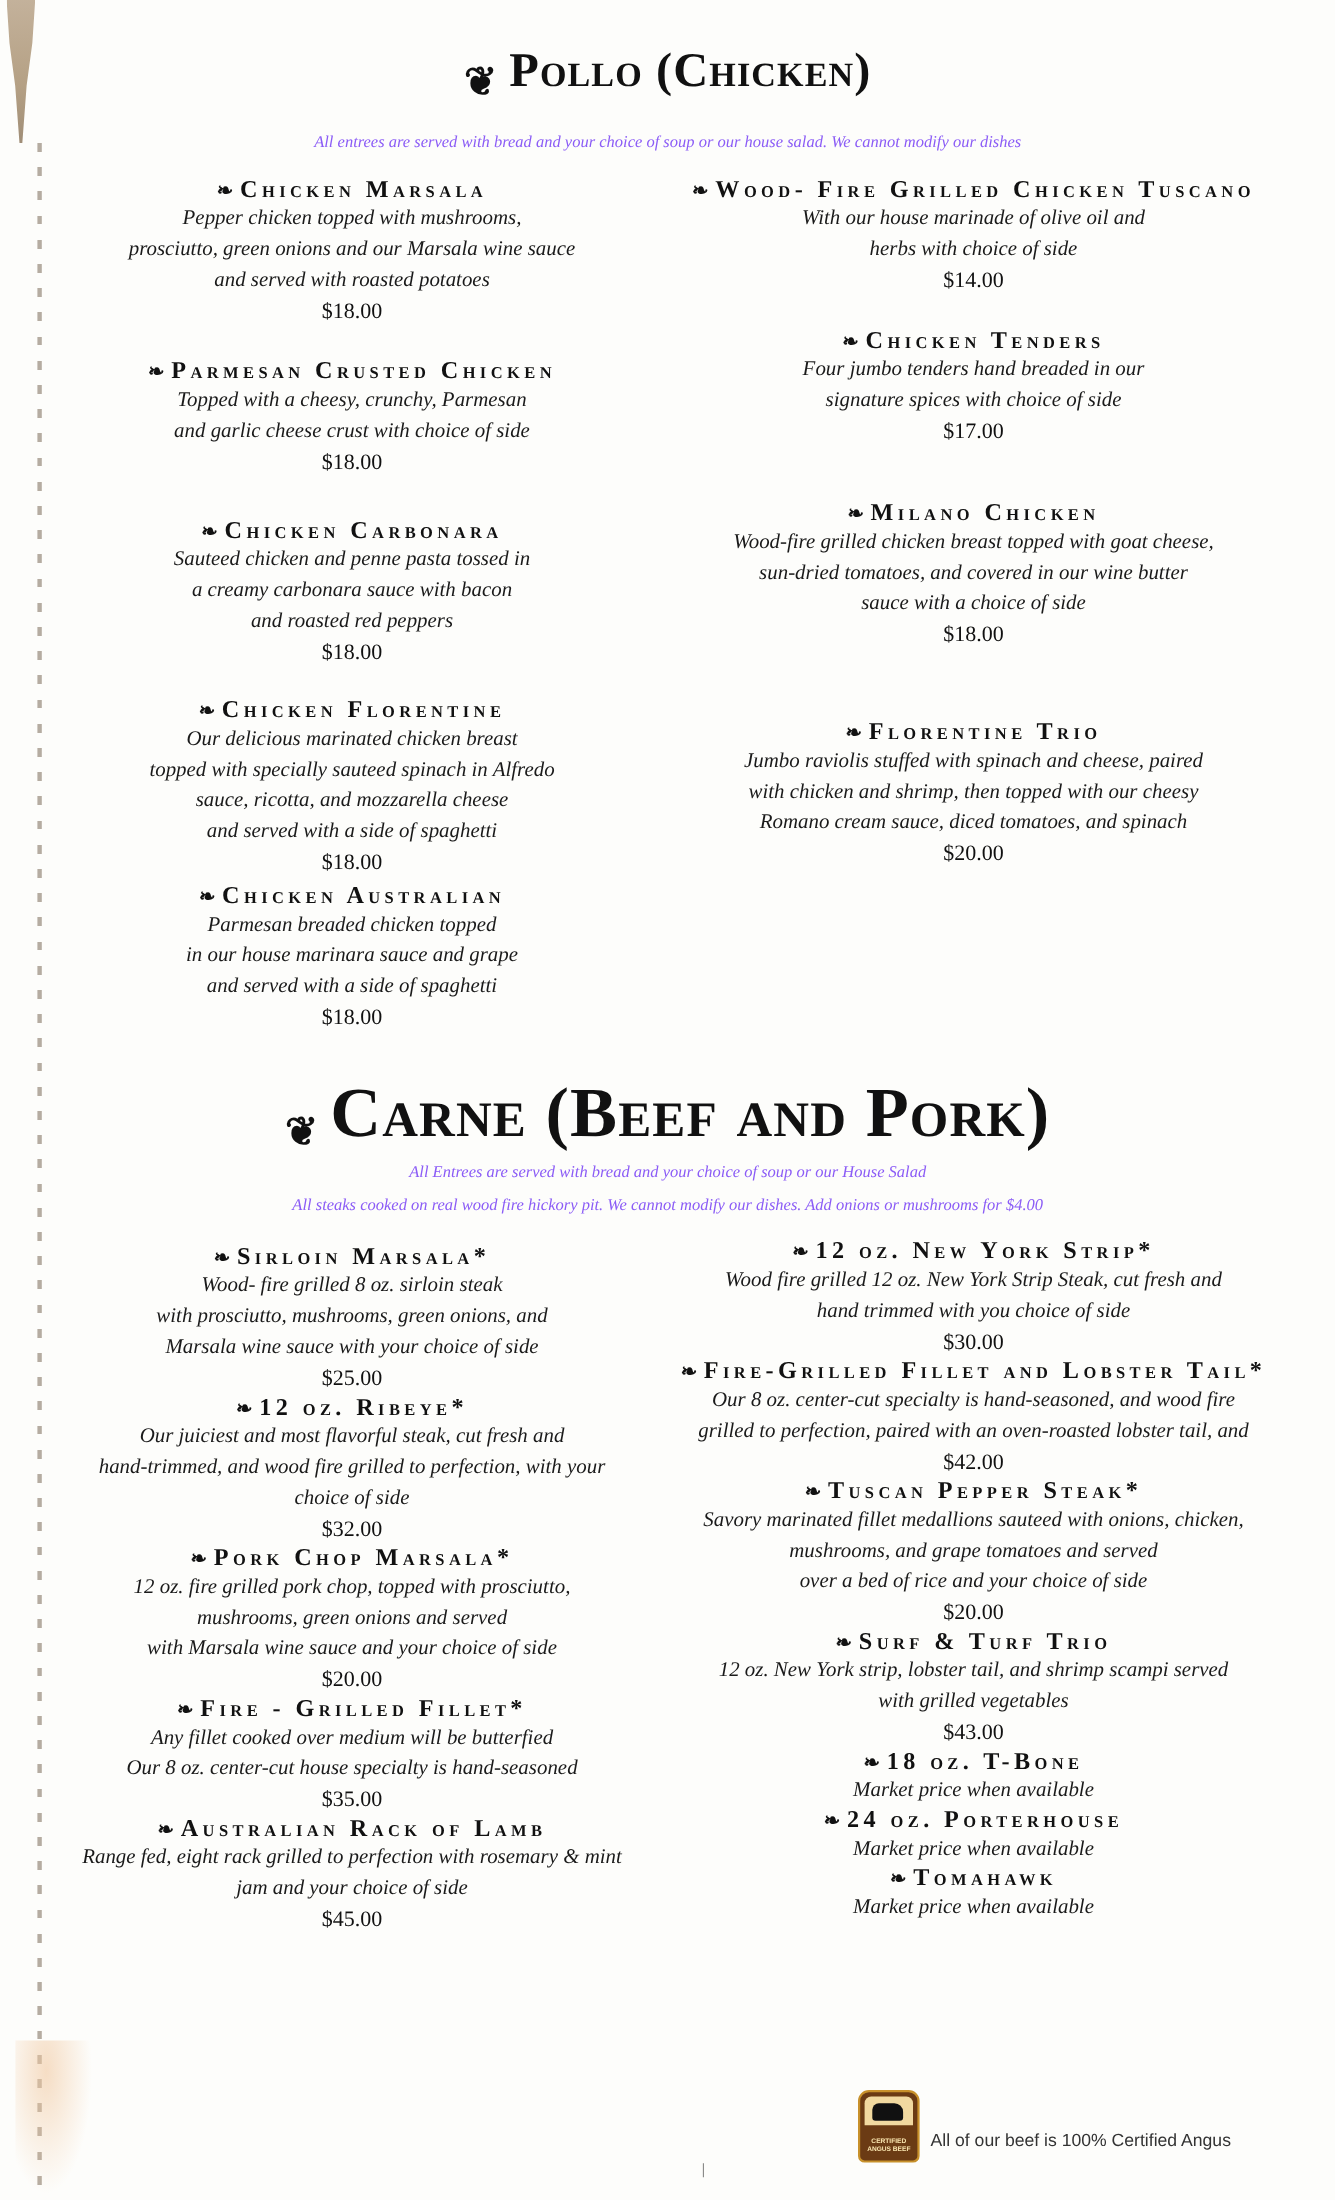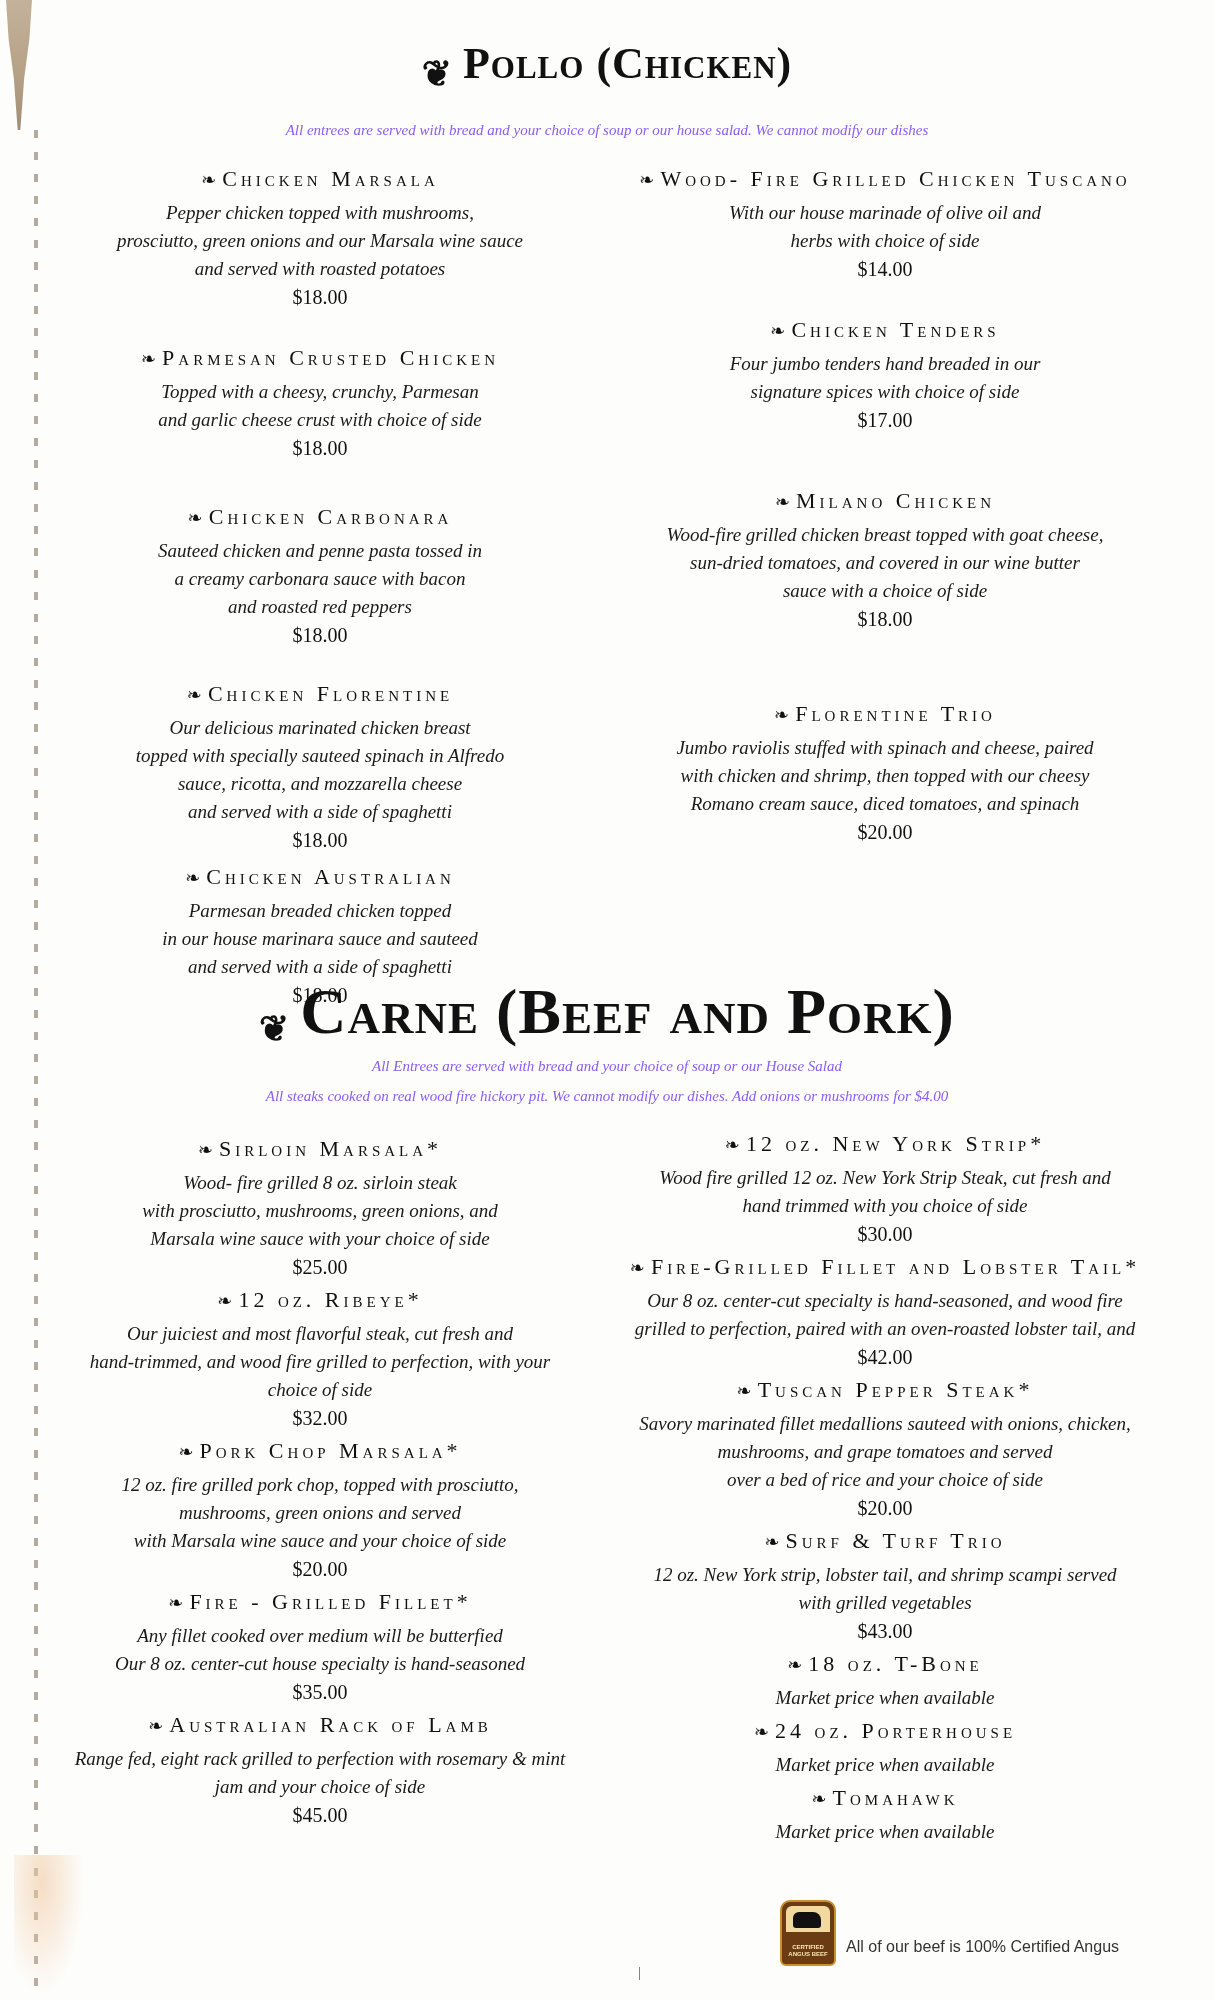--- a/index.html
+++ b/index.html
@@ -29,22 +29,22 @@
   }
   .section-title .big { font-size: 64px; }
   .sprig { display: inline-block; font-size: 36px; margin-right: 10px; vertical-align: middle; }
   .note {
     position: absolute; left: 0; width: 1214px; text-align: center;
     font-style: italic; font-size: 15px; color: #8b5cf6;
   }
   .col { position: absolute; text-align: center; }
   .item { margin: 0; }
   .item-name {
-    font-family: "Liberation Serif", serif; font-weight: normal; font-size: 22px;
-    letter-spacing: 4px; font-variant: small-caps; line-height: 38px; white-space: nowrap;
+    font-family: "Liberation Serif", serif; font-weight: bold; font-size: 22px;
+    letter-spacing: 4px; font-variant: small-caps; line-height: 24px; white-space: nowrap;
   }
   .item-name .leaf { font-size: 18px; letter-spacing: 0; margin-right: 6px; }
   .item-desc { font-style: italic; font-size: 19px; line-height: 28px; color: #1a1a1a; }
   .item-price { font-size: 20px; line-height: 28px; }
   .footer {
     position: absolute; left: 780px; top: 1900px; display: flex; align-items: center;
   }
   .badge {
     width: 52px; height: 62px; border-radius: 10px 10px 6px 6px; background: #6b3b14;
     border: 2px solid #c8912b; display: flex; flex-direction: column; align-items: center; justify-content: flex-end;
@@ -99,21 +99,21 @@
         <div class="item-desc">Our delicious marinated chicken breast</div>
         <div class="item-desc">topped with specially sauteed spinach in Alfredo</div>
         <div class="item-desc">sauce, ricotta, and mozzarella cheese</div>
         <div class="item-desc">and served with a side of spaghetti</div>
         <div class="item-price">$18.00</div>
       </div>
       <div style="height: 4px;"></div>
       <div class="item">
         <div class="item-name"><span class="leaf">❧</span><span>Chicken Australian</span></div>
         <div class="item-desc">Parmesan breaded chicken topped</div>
-        <div class="item-desc">in our house marinara sauce and sauteed</div>
+        <div class="item-desc">in our house marinara sauce and grape</div>
         <div class="item-desc">and served with a side of spaghetti</div>
         <div class="item-price">$18.00</div>
       </div>
     </div>
   <div class="col" id="pollo-right" style="left:595px; top:160px; width:580px;">
       <div class="item">
         <div class="item-name"><span class="leaf">❧</span><span>Wood- Fire Grilled Chicken Tuscano</span></div>
         <div class="item-desc">With our house marinade of olive oil and</div>
         <div class="item-desc">herbs with choice of side</div>
         <div class="item-price">$14.00</div>

